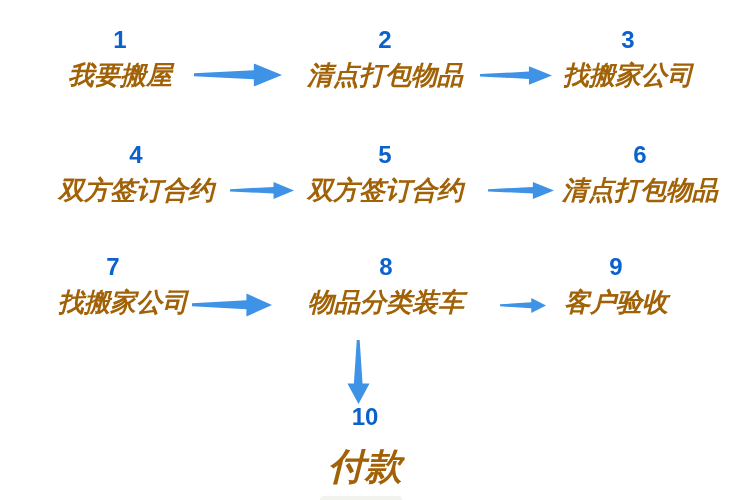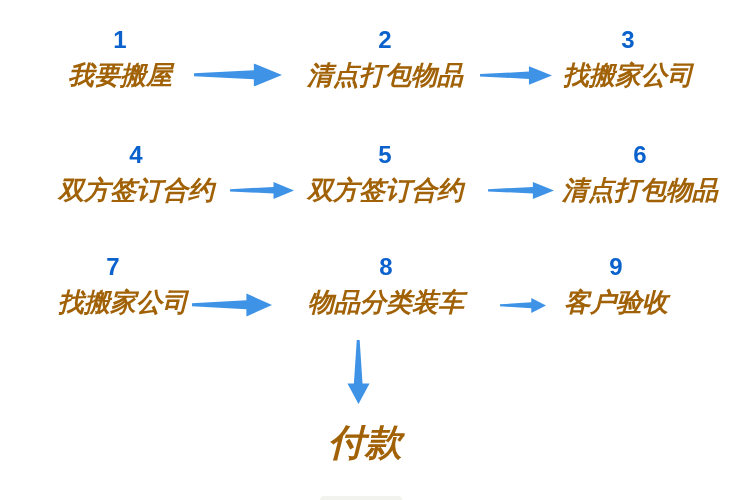--- a/index.html
+++ b/index.html
@@ -155,18 +155,19 @@
     <div class="label">客户验收</div>
   </div>
 
   <div class="arrow a10">
     <svg viewBox="0 0 26 100" preserveAspectRatio="none" aria-hidden="true">
       <polygon points="11.2,0 14.2,0 17.2,68 24.5,68 13,100 1.5,68 8.2,68"></polygon>
     </svg>
   </div>
 
   <div class="step s10">
+    <div class="num">10</div>
     <div class="label">付款</div>
   </div>
 
   <div class="bottom-artifact"></div>
 
 </div>
 
 </body></html>

